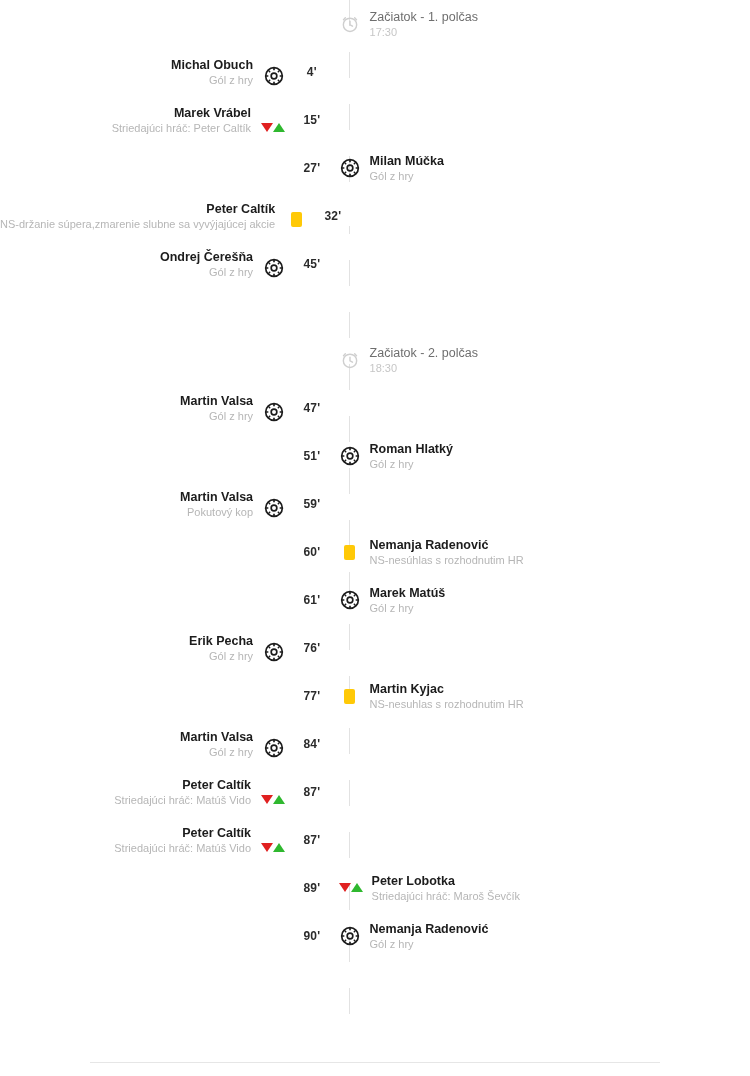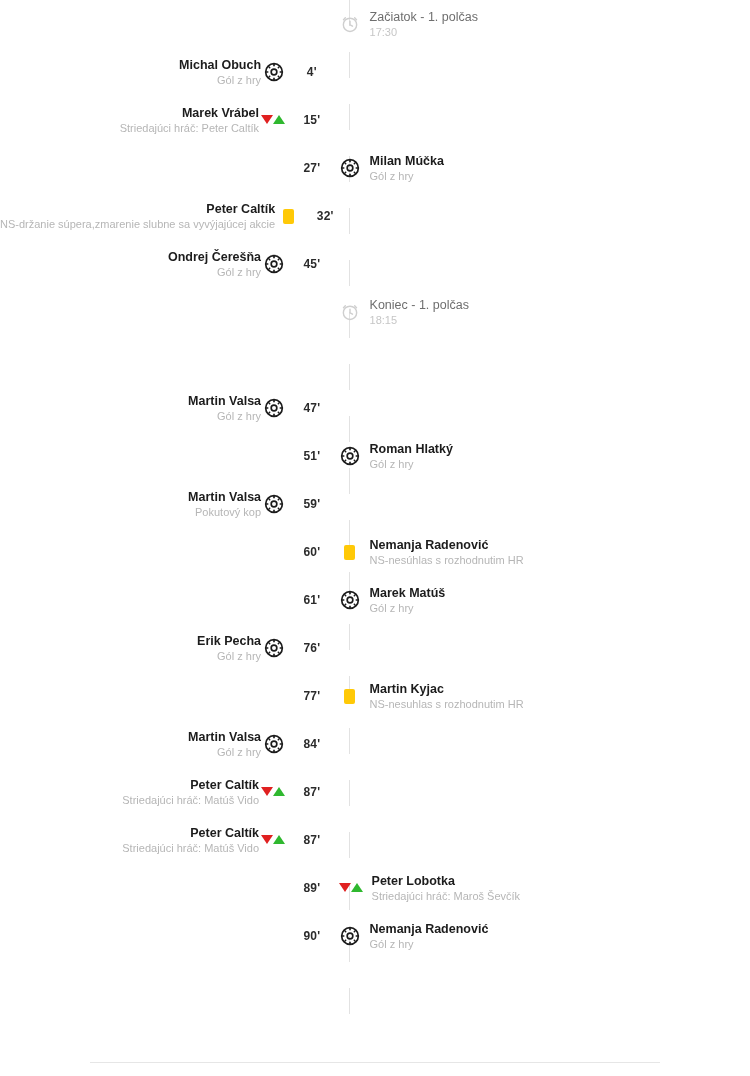--- a/index.html
+++ b/index.html
@@ -41,23 +41,23 @@
     align-items: center;
     width: 668px;
     min-height: 48px;
     z-index: 1;
   }
 
   
   .side-left {
     width: 330px;
     display: flex;
-    align-items: center;
+    align-items: flex-end;
     justify-content: flex-end;
-    gap: 2px;
+    gap: 10px;
     padding-right: 9px;
   }
   .side-left .texts { text-align: right; }
 
   
   .minute {
     width: 40px;
     text-align: center;
     font-size: 12px;
     font-weight: bold;
@@ -248,37 +248,37 @@
               <path d="M5.2 5.2 L7.4 7.4 M18.8 5.2 L16.6 7.4 M18.8 18.8 L16.6 16.6 M5.2 18.8 L7.4 16.6" stroke="#1c1c1c" stroke-width="1.6"></path>
             </svg>
           </span>
         </div>
         <div class="minute">45'</div>
         <div class="side-right side-empty"></div>
       </div>
       <div class="row row-event">
         <div class="side-left side-empty"></div>
         <div class="minute empty"></div>
+      </div>
+      <div class="row row-event">
+        <div class="side-left side-empty"></div>
+        <div class="minute empty"></div>
         <div class="side-right">
           <span class="icon">
             <svg width="20" height="20" viewBox="0 0 24 24">
               <circle cx="12" cy="13" r="8" fill="none" stroke="#cfcfcf" stroke-width="1.7"></circle>
               <path d="M12 8.6 L12 13 L15 14.6" fill="none" stroke="#cfcfcf" stroke-width="1.7" stroke-linecap="round"></path>
               <path d="M6.4 4.6 L4.2 6.8 M17.6 4.6 L19.8 6.8" stroke="#cfcfcf" stroke-width="1.7" stroke-linecap="round"></path>
             </svg>
           </span>
           <div class="texts">
-            <div class="player">Koniec - 1. polčas</div>
-            <div class="detail">18:15</div>
-          </div>
-        </div>
-      </div>
-      <div class="row row-event">
-        <div class="side-left side-empty"></div>
-        <div class="minute empty"></div>
+            <div class="player">Začiatok - 2. polčas</div>
+            <div class="detail">18:30</div>
+          </div>
+        </div>
       </div>
       <div class="row row-goal">
         <div class="side-left">
           <div class="texts">
             <div class="player">Martin Valsa</div>
             <div class="detail">Gól z hry</div>
           </div>
           <span class="icon">
             <svg width="20" height="20" viewBox="0 0 24 24">
               <circle cx="12" cy="12" r="10" fill="none" stroke="#1c1c1c" stroke-width="2"></circle>

